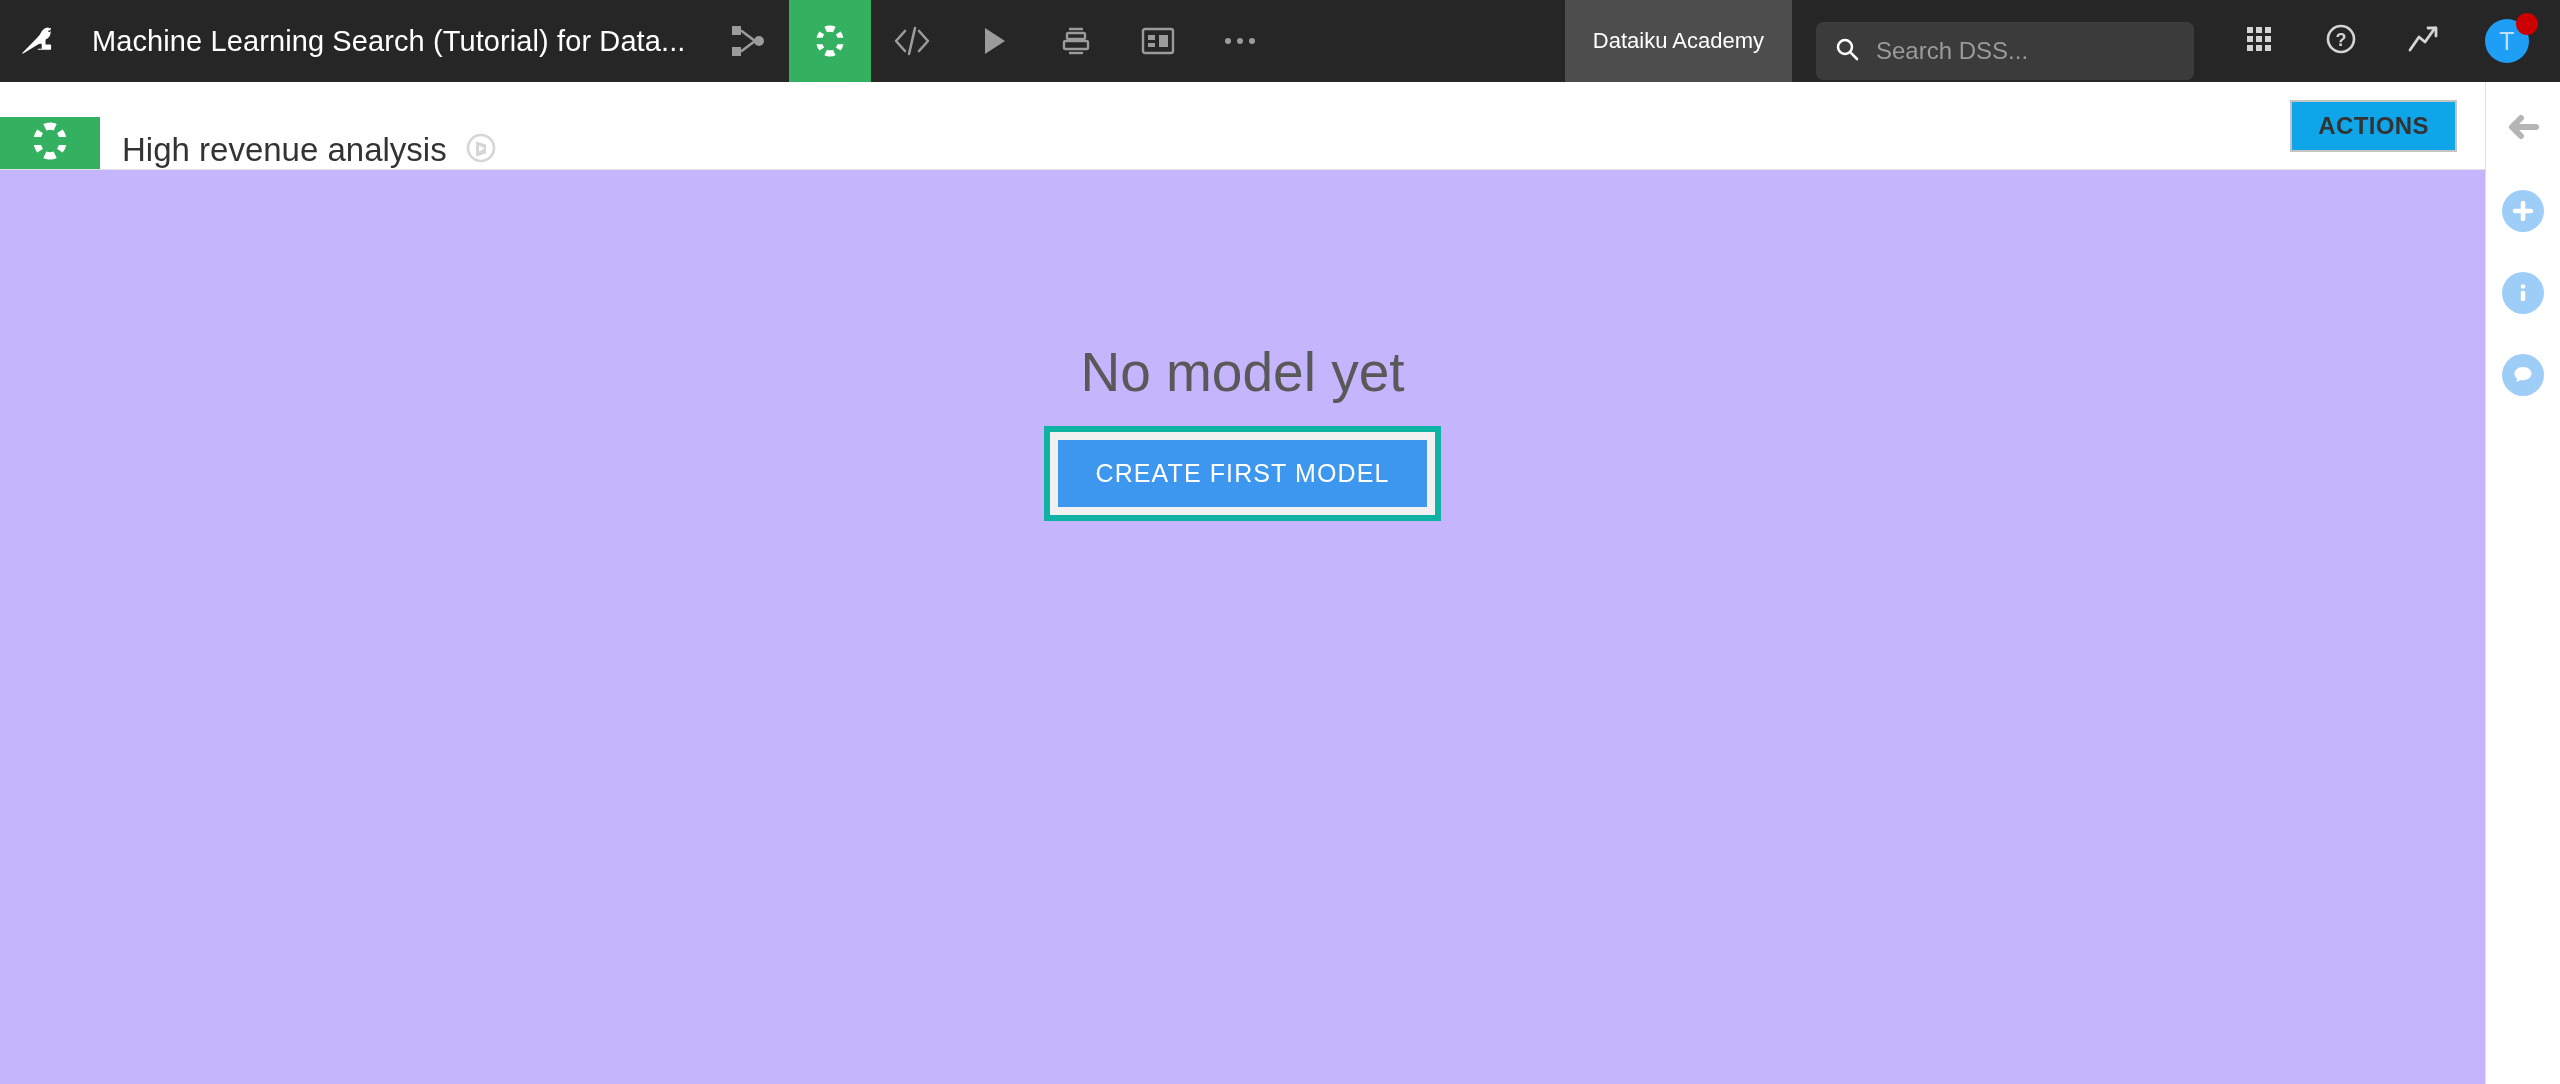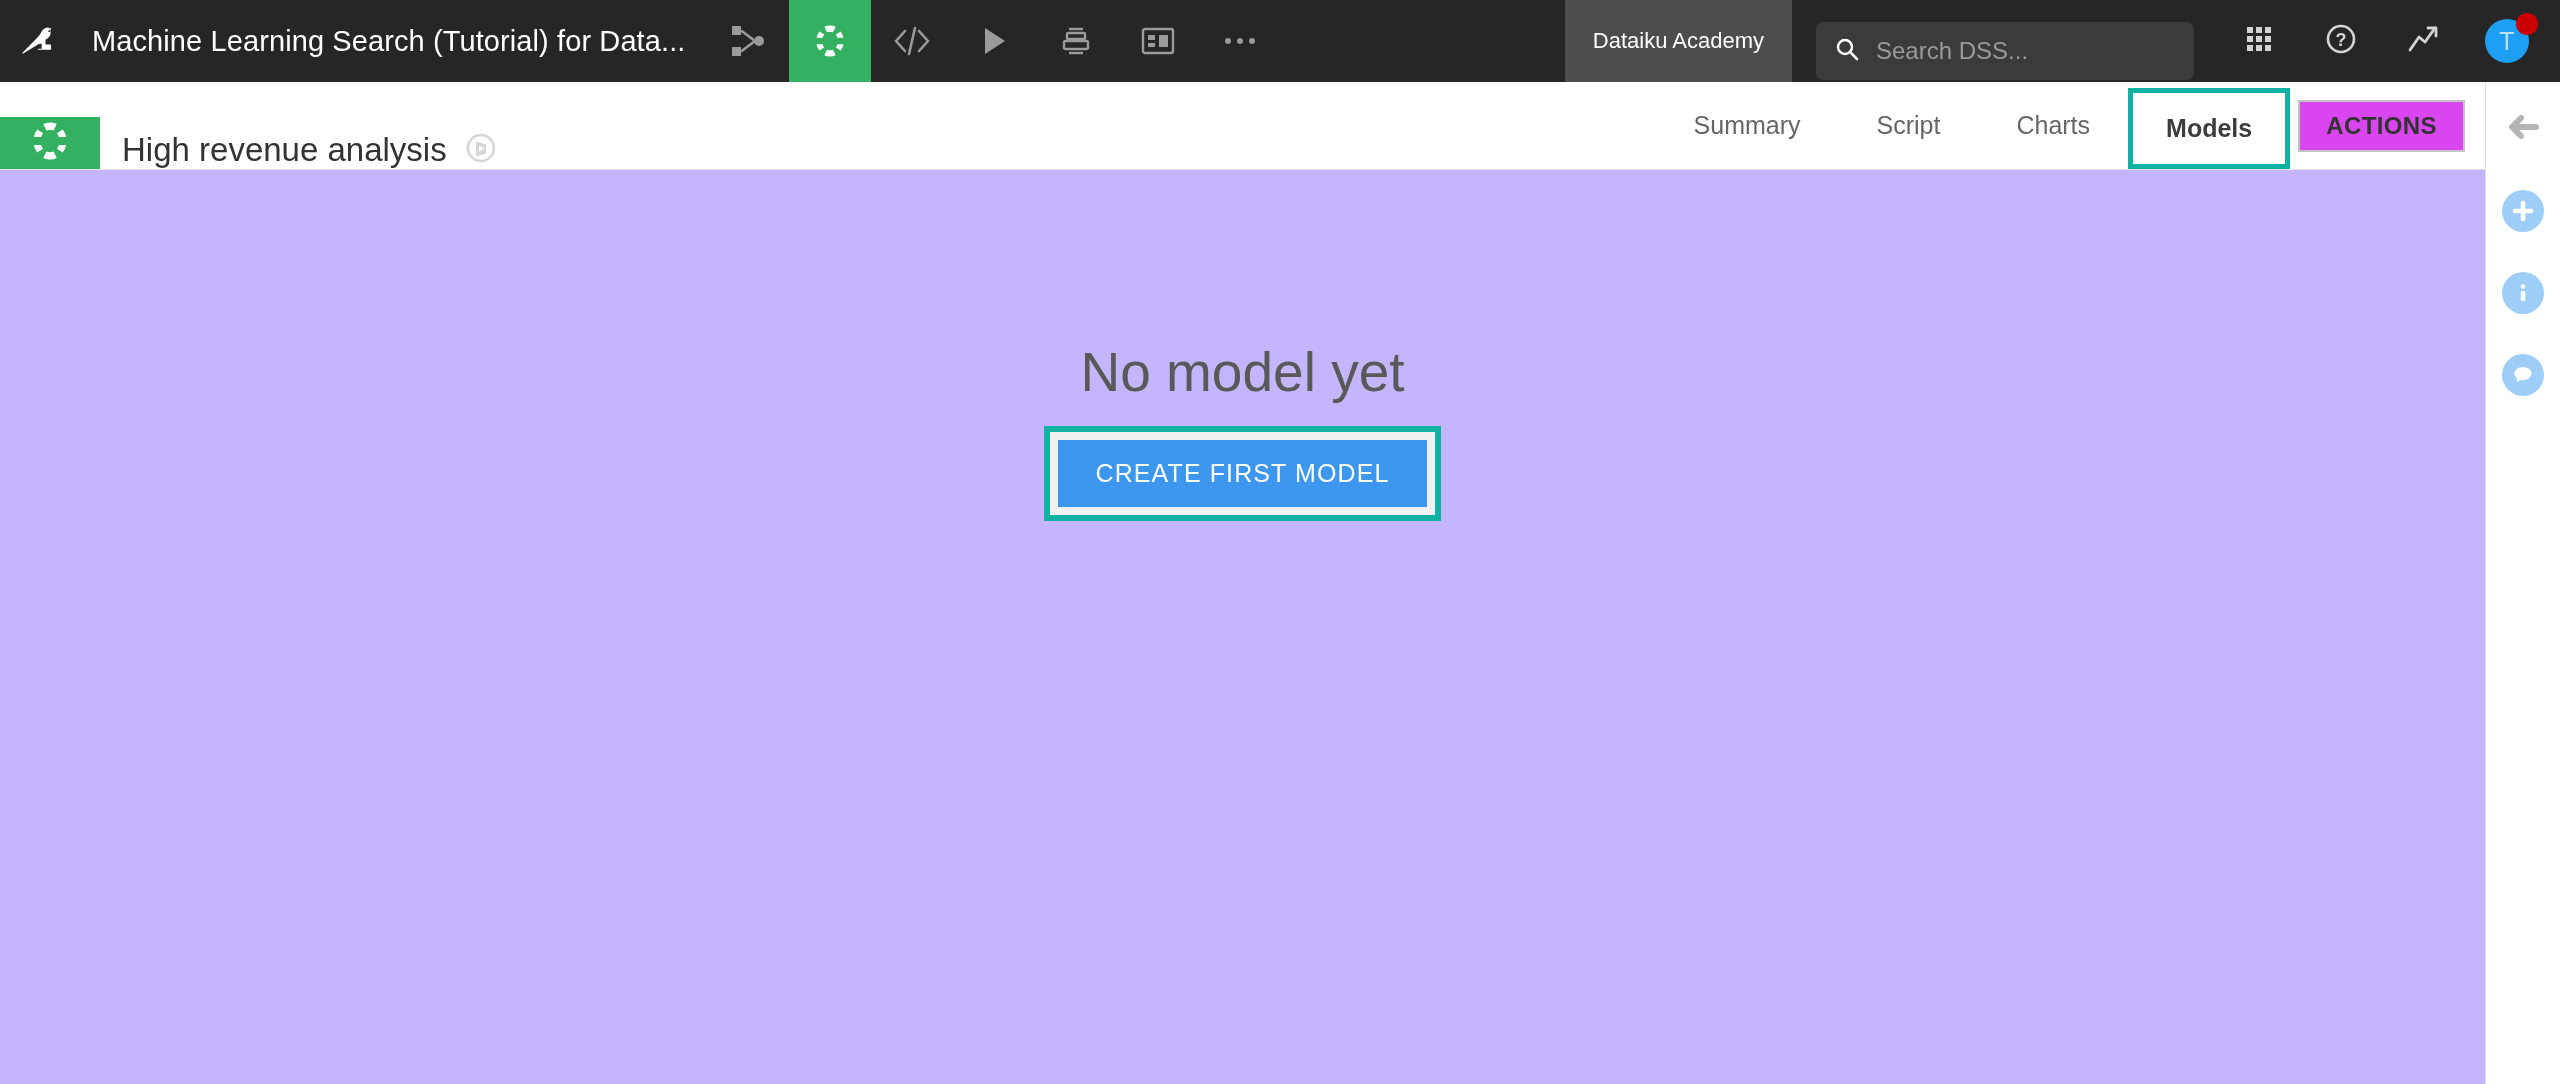--- a/index.html
+++ b/index.html
@@ -192,30 +192,30 @@
     outline-offset: -5px;
     margin: 6px 0 0 0;
     height: 81px;
   }
 
   .actions-btn {
     display: flex;
     align-items: center;
     justify-content: center;
     border: 2px solid #c4c4c4;
-    background: #d946ef;
+    background: #0ea5e9;
     color: #333333;
     font-size: 24px;
     font-weight: bold;
     letter-spacing: 0.4px;
     height: 52px;
     padding: 0 26px;
     align-self: center;
     margin-left: 8px;
-    margin-right: 20px;
+    margin-right: 28px;
     white-space: nowrap;
   }
 
   
   .right-rail {
     position: absolute;
     top: 82px;
     left: 2485px;
     width: 75px;
     height: 1002px;
@@ -470,34 +470,20 @@
       <svg width="32" height="32" viewBox="0 0 32 32">
         <circle cx="16" cy="16" r="13" stroke="#d6d6d6" stroke-width="2.6" fill="none"></circle>
         <path d="M11 9.5 L21 12.5 L21 21.5 L11 24.5 Z" fill="#d6d6d6"></path>
         <path d="M14 13.5 L19.5 16.5 L14 19.5 Z" fill="#ffffff"></path>
       </svg>
     </span>
   </div>
 
   <div class="sub-flex"></div>
 
-  <div class="tabs">
-    <div class="tab">
-      <span>Summary</span>
-    </div>
-    <div class="tab">
-      <span>Script</span>
-    </div>
-    <div class="tab">
-      <span>Charts</span>
-    </div>
-    <div class="tab selected tab-highlight">
-      <span>Models</span>
-    </div>
-  </div>
 
   <div class="actions-btn">ACTIONS</div>
 </div>
 
 <div class="right-rail">
 
   <div class="rail-item">
     <span>
       <svg width="36" height="32" viewBox="0 0 36 32">
         <path d="M31 16 H9" stroke="#b5b5b5" stroke-width="6" stroke-linecap="round"></path>

